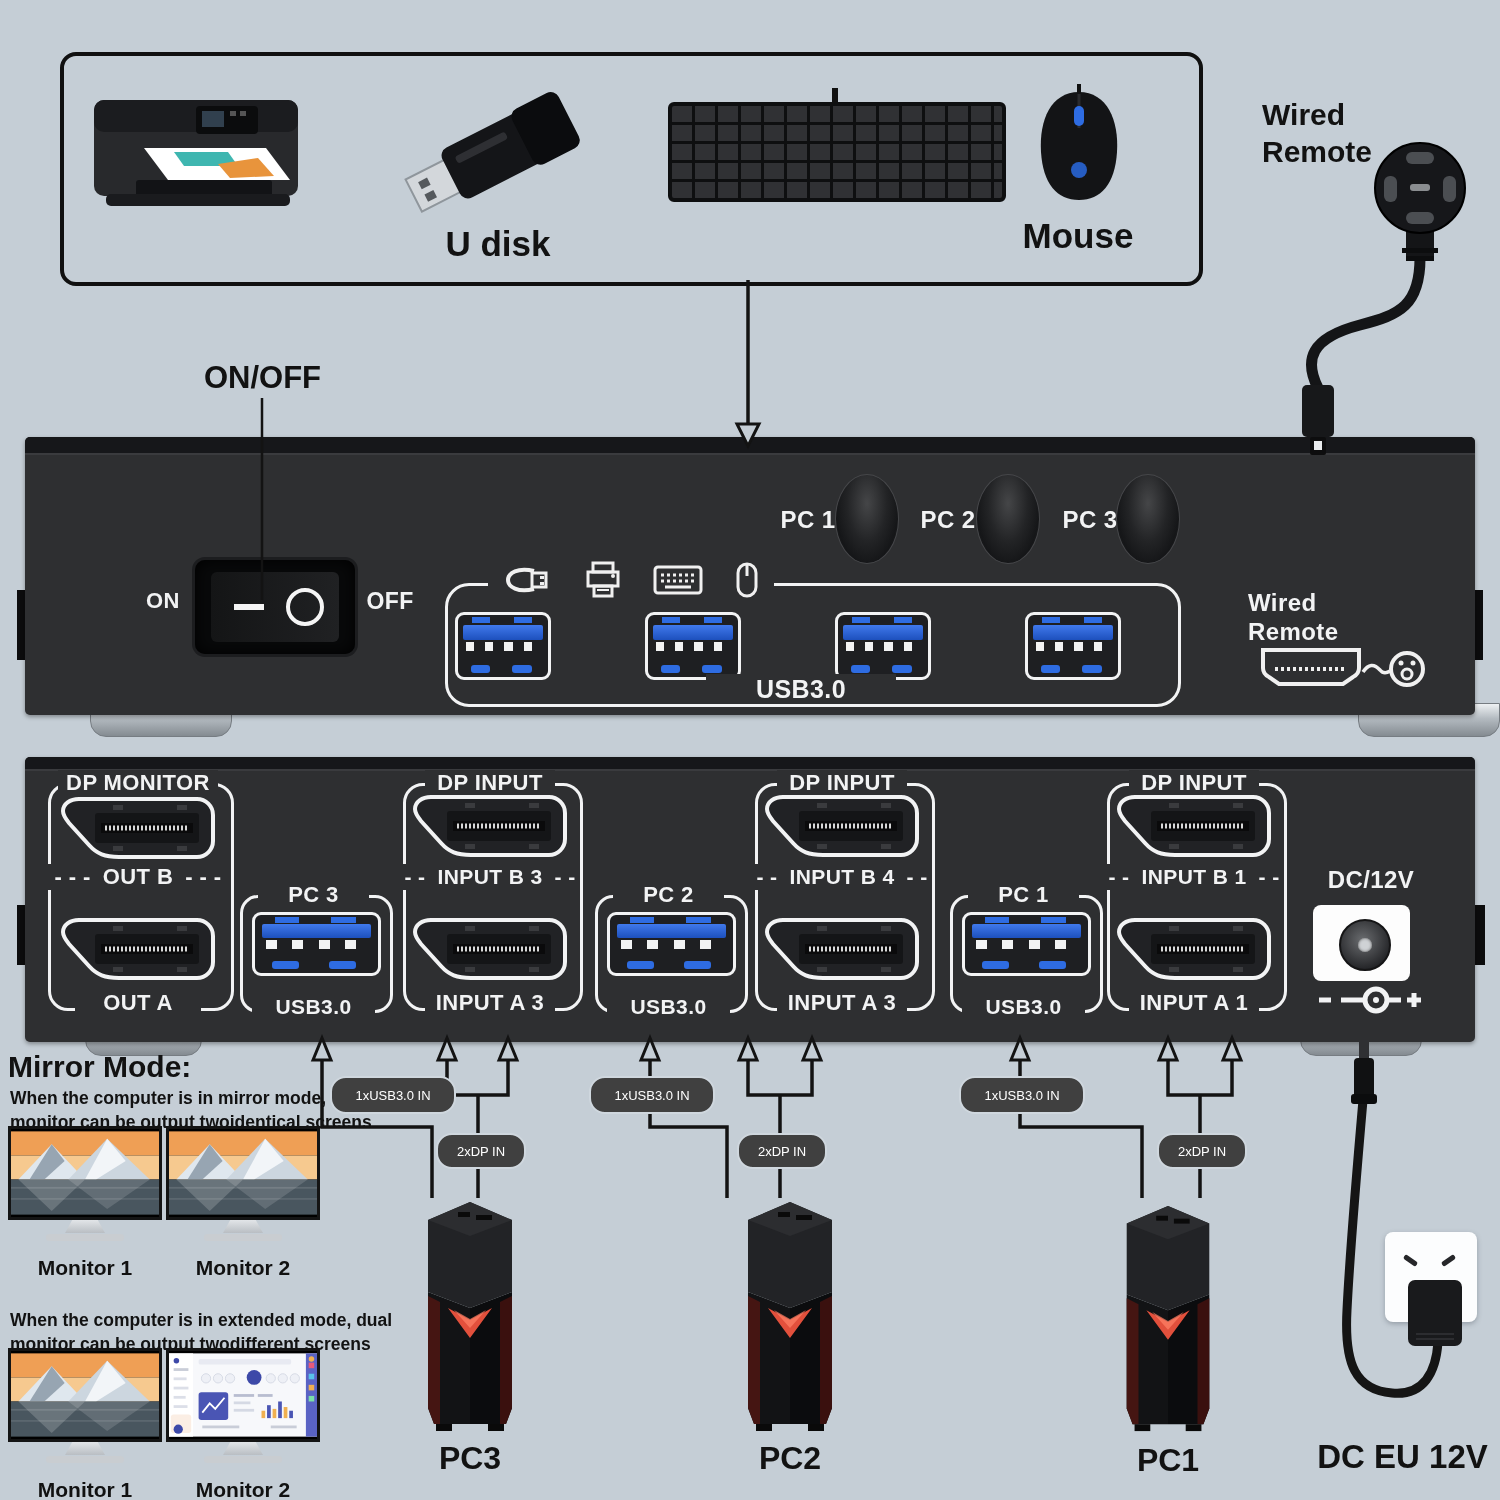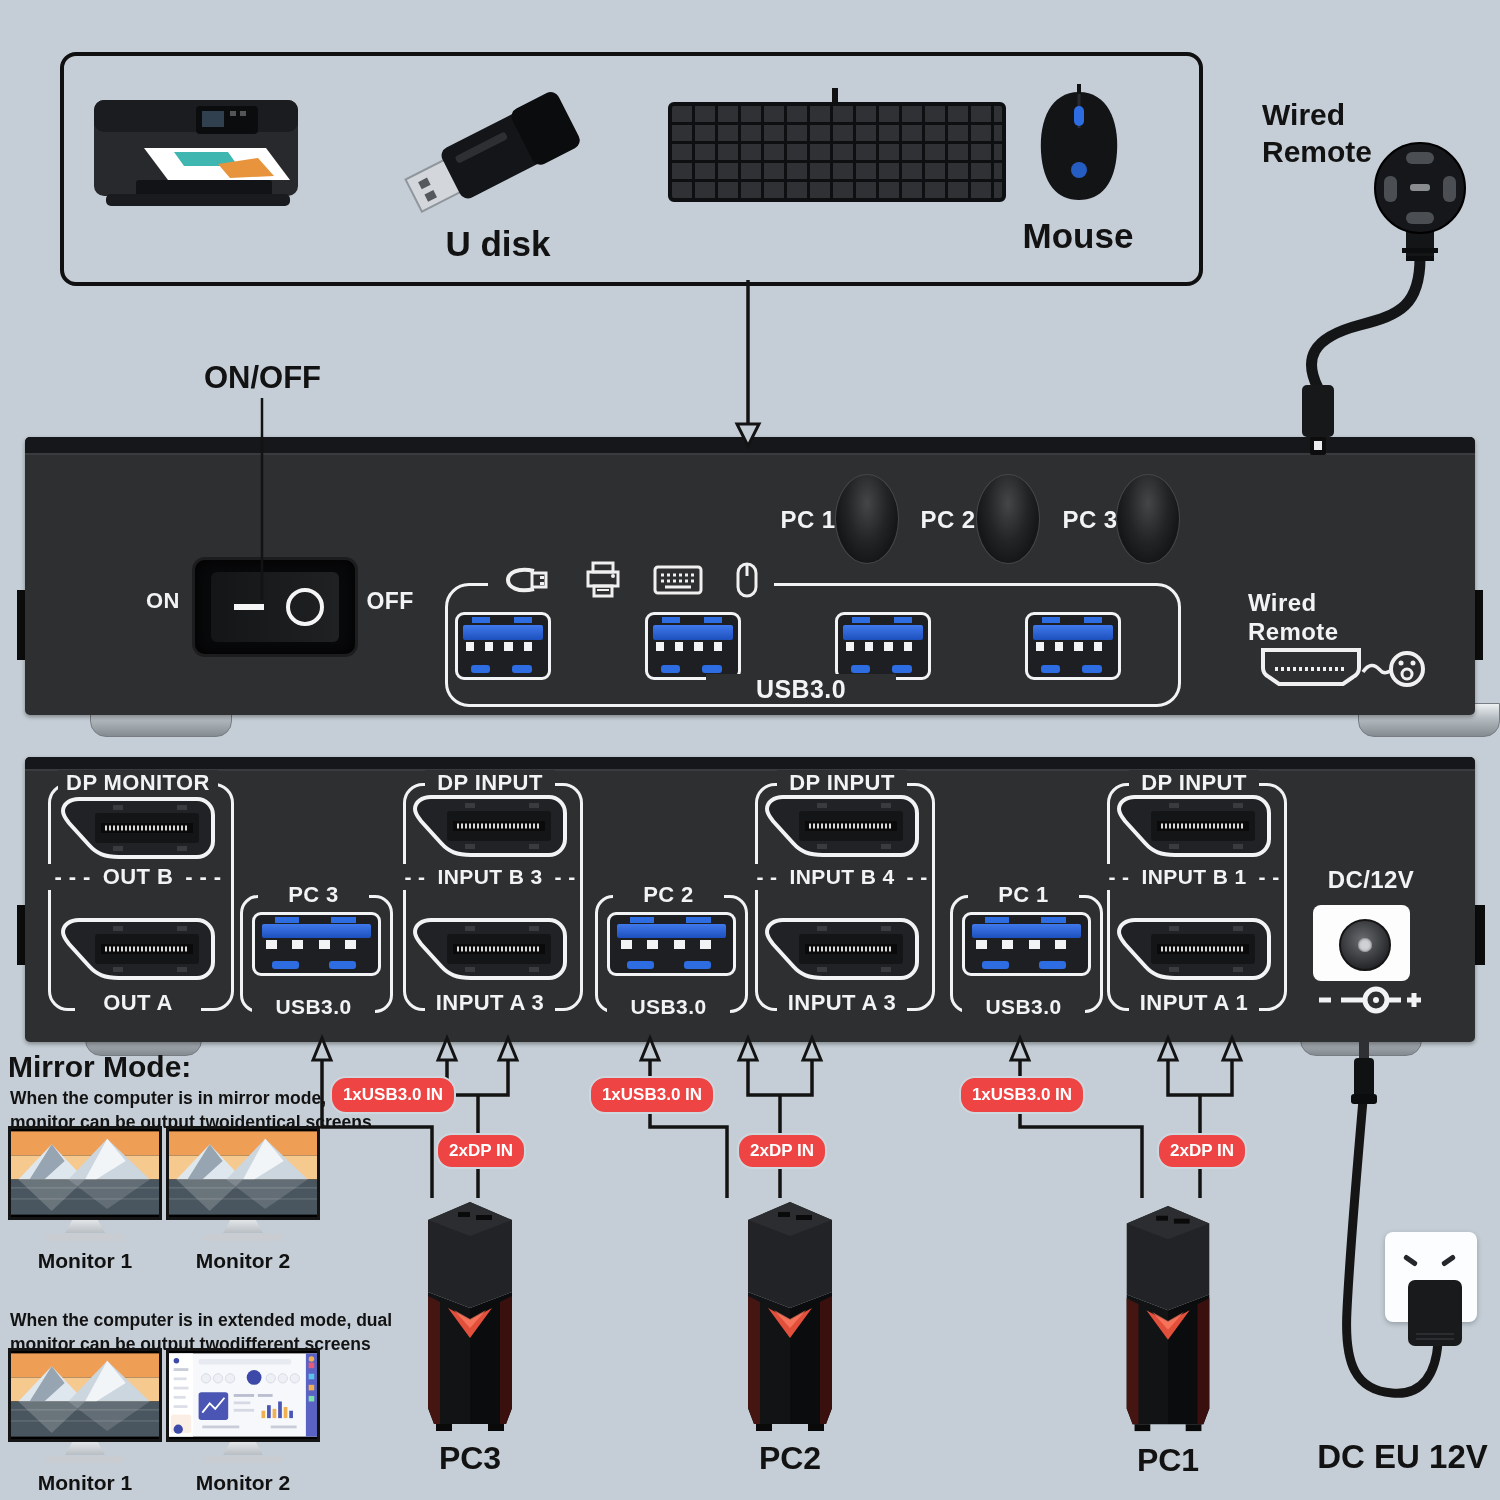--- a/index.html
+++ b/index.html
@@ -18,35 +18,35 @@
   
   .usb{position:absolute;border:3px solid #f2f3f4;border-radius:9px;background:#1e1f22;z-index:3}
   .usb i{position:absolute;display:block}
   .usb .t1{left:16%;top:3%;width:20%;height:10%;background:#2e6ce2}
   .usb .t2{left:62%;top:3%;width:20%;height:10%;background:#2e6ce2}
   .usb .bar{left:6%;right:6%;top:16%;height:24%;background:linear-gradient(#4079ec,#1d50bd);border-radius:2px}
   .usb .pins{left:9%;right:9%;top:43%;height:15%;background:repeating-linear-gradient(90deg,#f2f3f4 0 11%,transparent 11% 26%)}
   .usb .p1{left:14%;bottom:7%;width:22%;height:13%;background:#2e6ce2;border-radius:3px}
   .usb .p2{left:60%;bottom:7%;width:22%;height:13%;background:#2e6ce2;border-radius:3px}
   .dp{position:absolute;width:154px;height:62px;z-index:3}
-  .pill{position:absolute;background:#ef4444;border:2px solid #cfd7de;border-radius:16px;color:#fff;font-weight:700;font-size:17px;display:flex;align-items:center;justify-content:center;z-index:6;white-space:nowrap}
+  .pill{position:absolute;background:#404040;border:2px solid #cfd7de;border-radius:16px;color:#fff;font-weight:400;font-size:13px;display:flex;align-items:center;justify-content:center;z-index:6;white-space:nowrap}
   .overlay{position:absolute;left:0;top:0;z-index:4;pointer-events:none}
   .z5{z-index:5}
   
   .rocker{position:absolute;left:195px;top:560px;width:160px;height:94px;background:#08090a;border-radius:10px;box-shadow:0 0 0 3px #1c1d1f,inset 0 0 16px #000;z-index:3}
   .rockin{position:absolute;left:16px;right:16px;top:12px;bottom:12px;background:linear-gradient(90deg,#141516,#202123);border-radius:6px}
   .rdash{position:absolute;left:18%;top:50%;width:30px;height:6px;margin-top:-3px;background:#f5f5f5}
   .rcirc{position:absolute;right:12%;top:50%;width:30px;height:30px;margin-top:-19px;border:4px solid #f5f5f5;border-radius:50%}
   .pcbtn{position:absolute;width:62px;height:88px;border-radius:50%;background:radial-gradient(ellipse at 50% 32%,#454648 0%,#232426 45%,#151618 72%,#2e2f31 100%);border:1px solid #46474a;z-index:3}
   .kb{position:absolute;background-color:#303134;background-image:repeating-linear-gradient(90deg,transparent 0 20px,#0e0f10 20px 23px),repeating-linear-gradient(0deg,transparent 0 16px,#0e0f10 16px 19px);border:4px solid #0e0f10;border-radius:6px;box-sizing:border-box}
   .mon{position:absolute;width:154px;display:flex;flex-direction:column;align-items:center;z-index:2}
   .mscr{width:154px;height:94px;border:3px solid #141414;background:#000;box-sizing:border-box}
   .mstand{width:40px;height:13px;background:linear-gradient(#e2e5e8,#b9bec3);clip-path:polygon(18% 0,82% 0,100% 100%,0 100%)}
   .mbase{width:78px;height:7px;background:#c9cdd1;border-radius:3px;margin-top:1px}
-  .mlab{margin-top:8px;font-size:21px;font-weight:700;color:#111}
+  .mlab{margin-top:15px;font-size:21px;font-weight:700;color:#111}
   .jack{position:absolute;left:1313px;top:905px;width:97px;height:76px;background:#fdfdfd;border-radius:8px;z-index:3}
   .jackc{position:absolute;left:26px;top:14px;width:48px;height:48px;border-radius:50%;background:radial-gradient(circle at 45% 40%,#6a6c6f,#232427 75%);border:2px solid #151516}
   .jackp{position:absolute;left:17px;top:17px;width:14px;height:14px;border-radius:50%;background:#cfd2d5;box-shadow:inset 0 0 3px #555}
   .plate{position:absolute;left:1385px;top:1232px;width:92px;height:90px;background:#fcfdfe;border-radius:8px;box-shadow:0 2px 5px rgba(60,70,80,.35);z-index:5}
   .slot{position:absolute;width:15px;height:5px;background:#26272a;border-radius:2px}
   .adapter{position:absolute;left:1408px;top:1280px;width:54px;height:66px;background:#191a1c;border-radius:7px;z-index:6}
   .adapter:after{content:"";position:absolute;left:8px;right:8px;bottom:6px;height:10px;background:repeating-linear-gradient(0deg,#2c2d30 0 2px,transparent 2px 5px)}
 </style>
 </head>
 <body>

